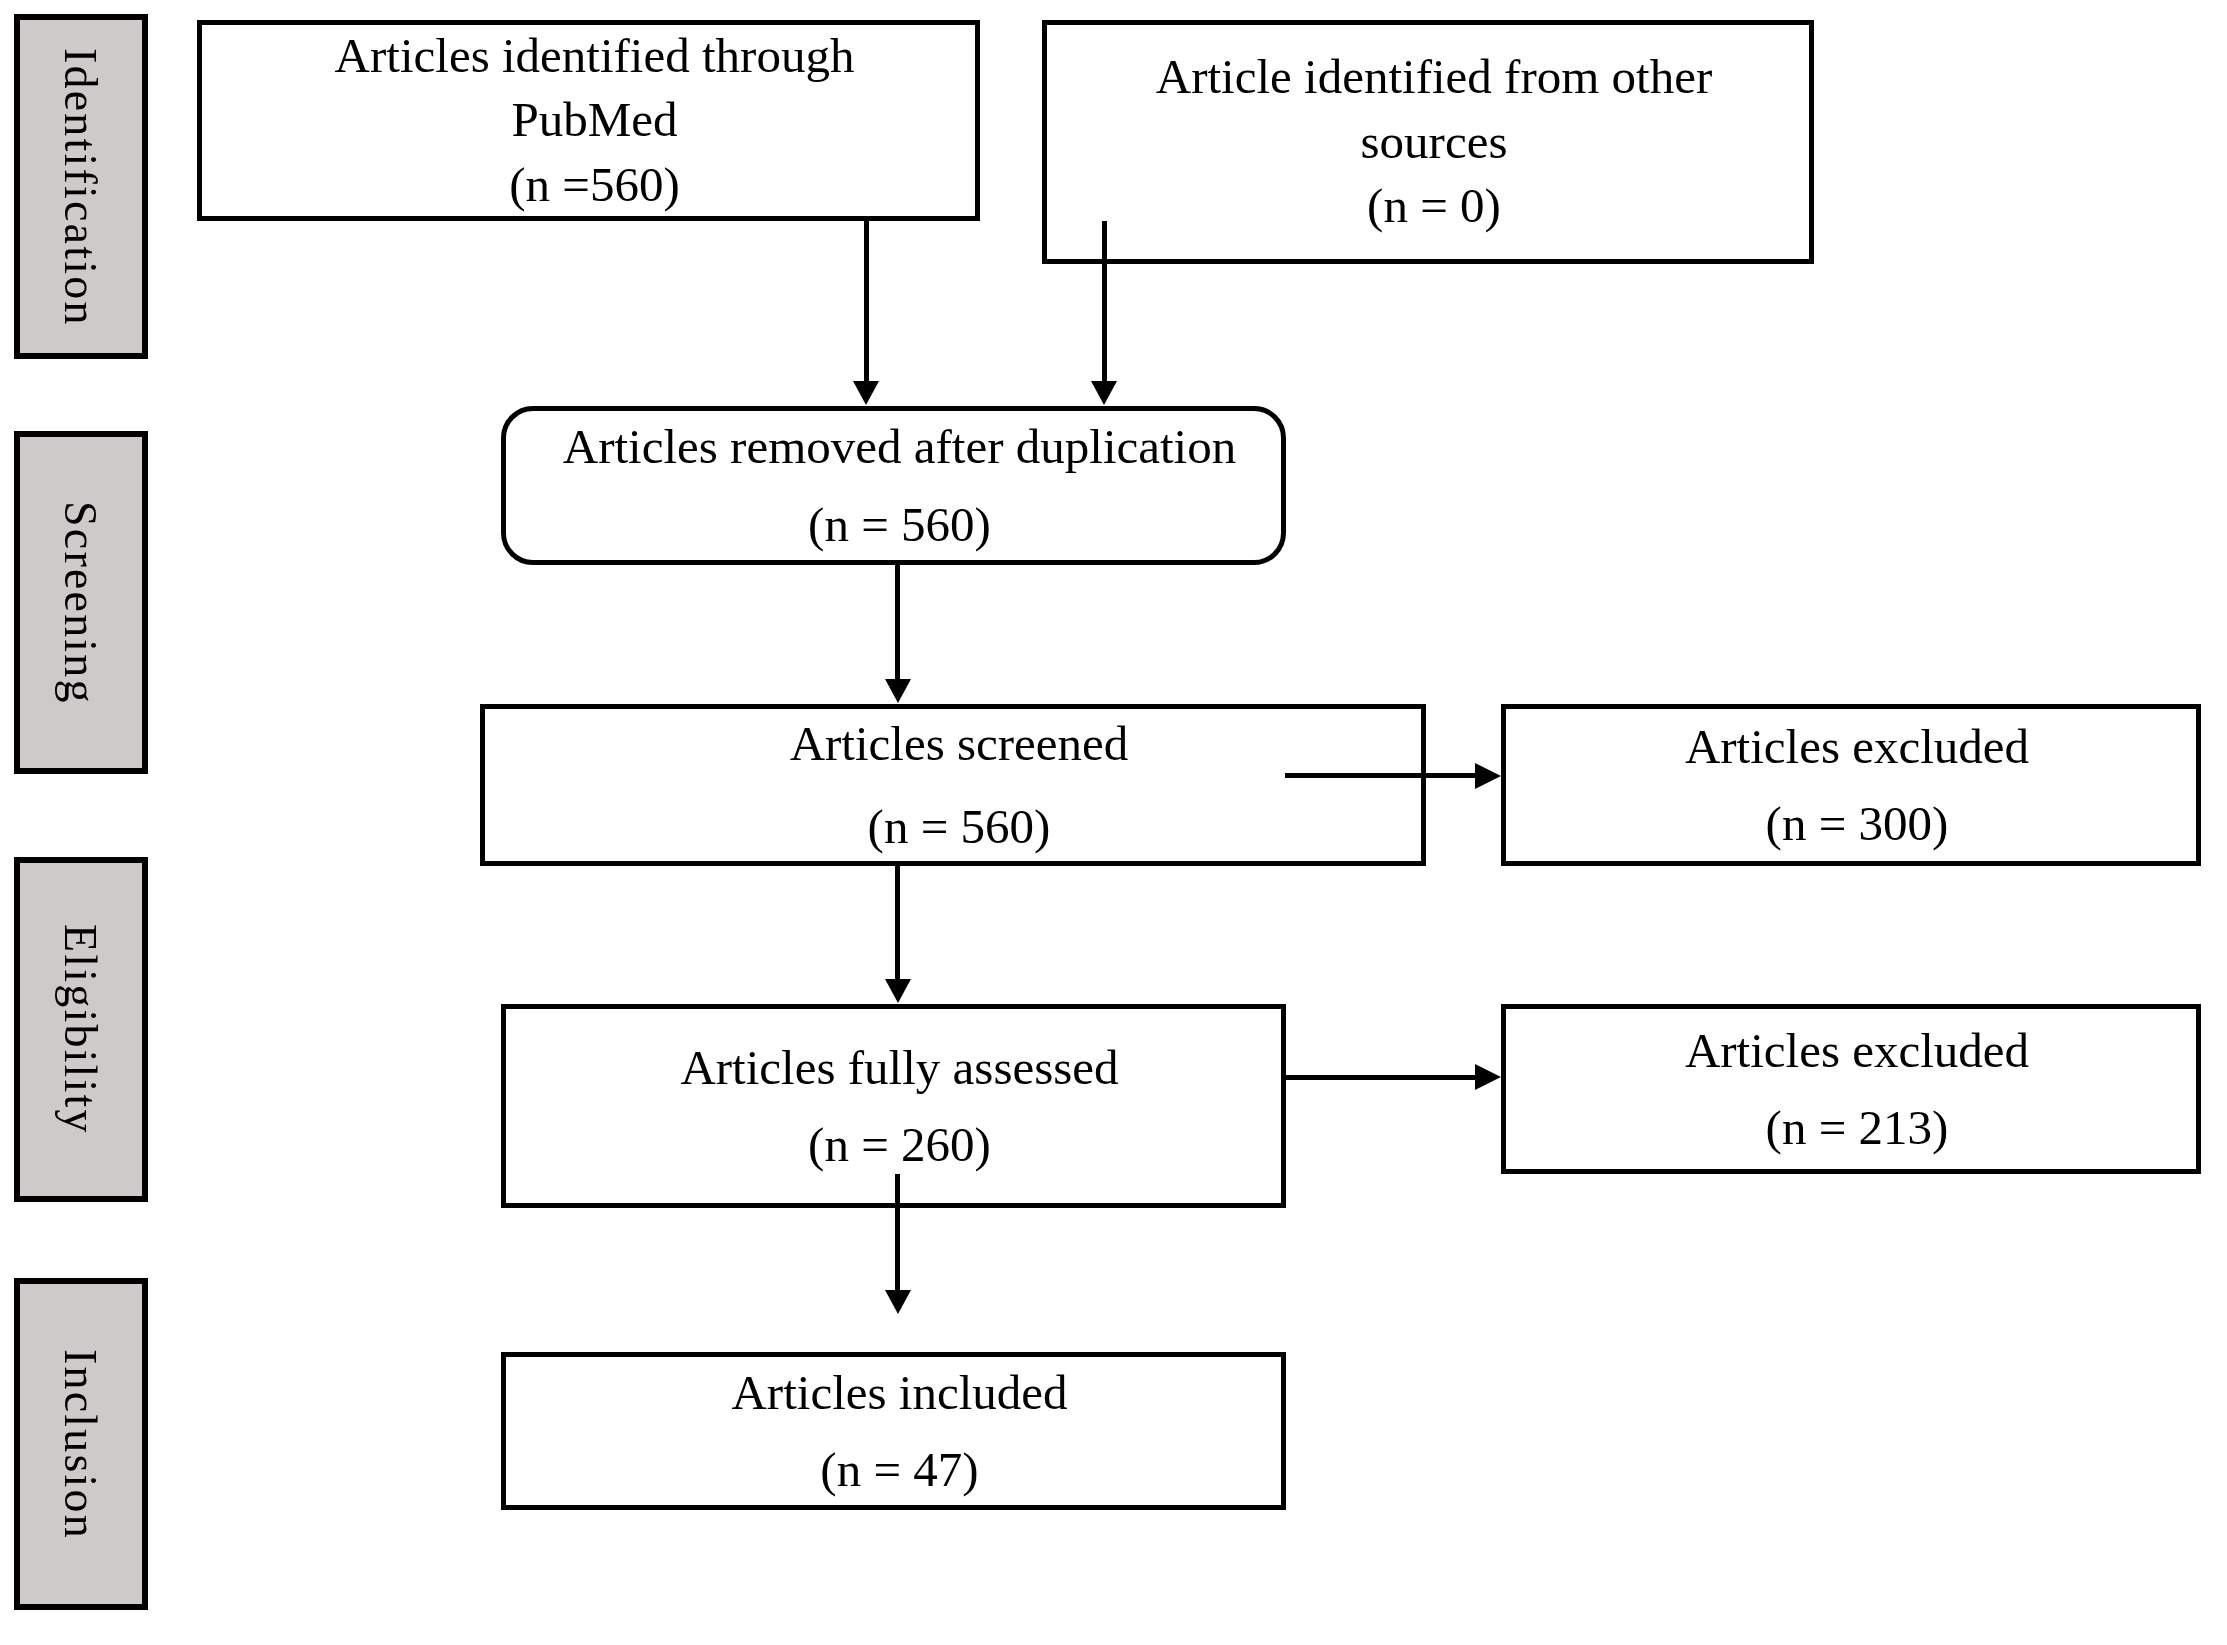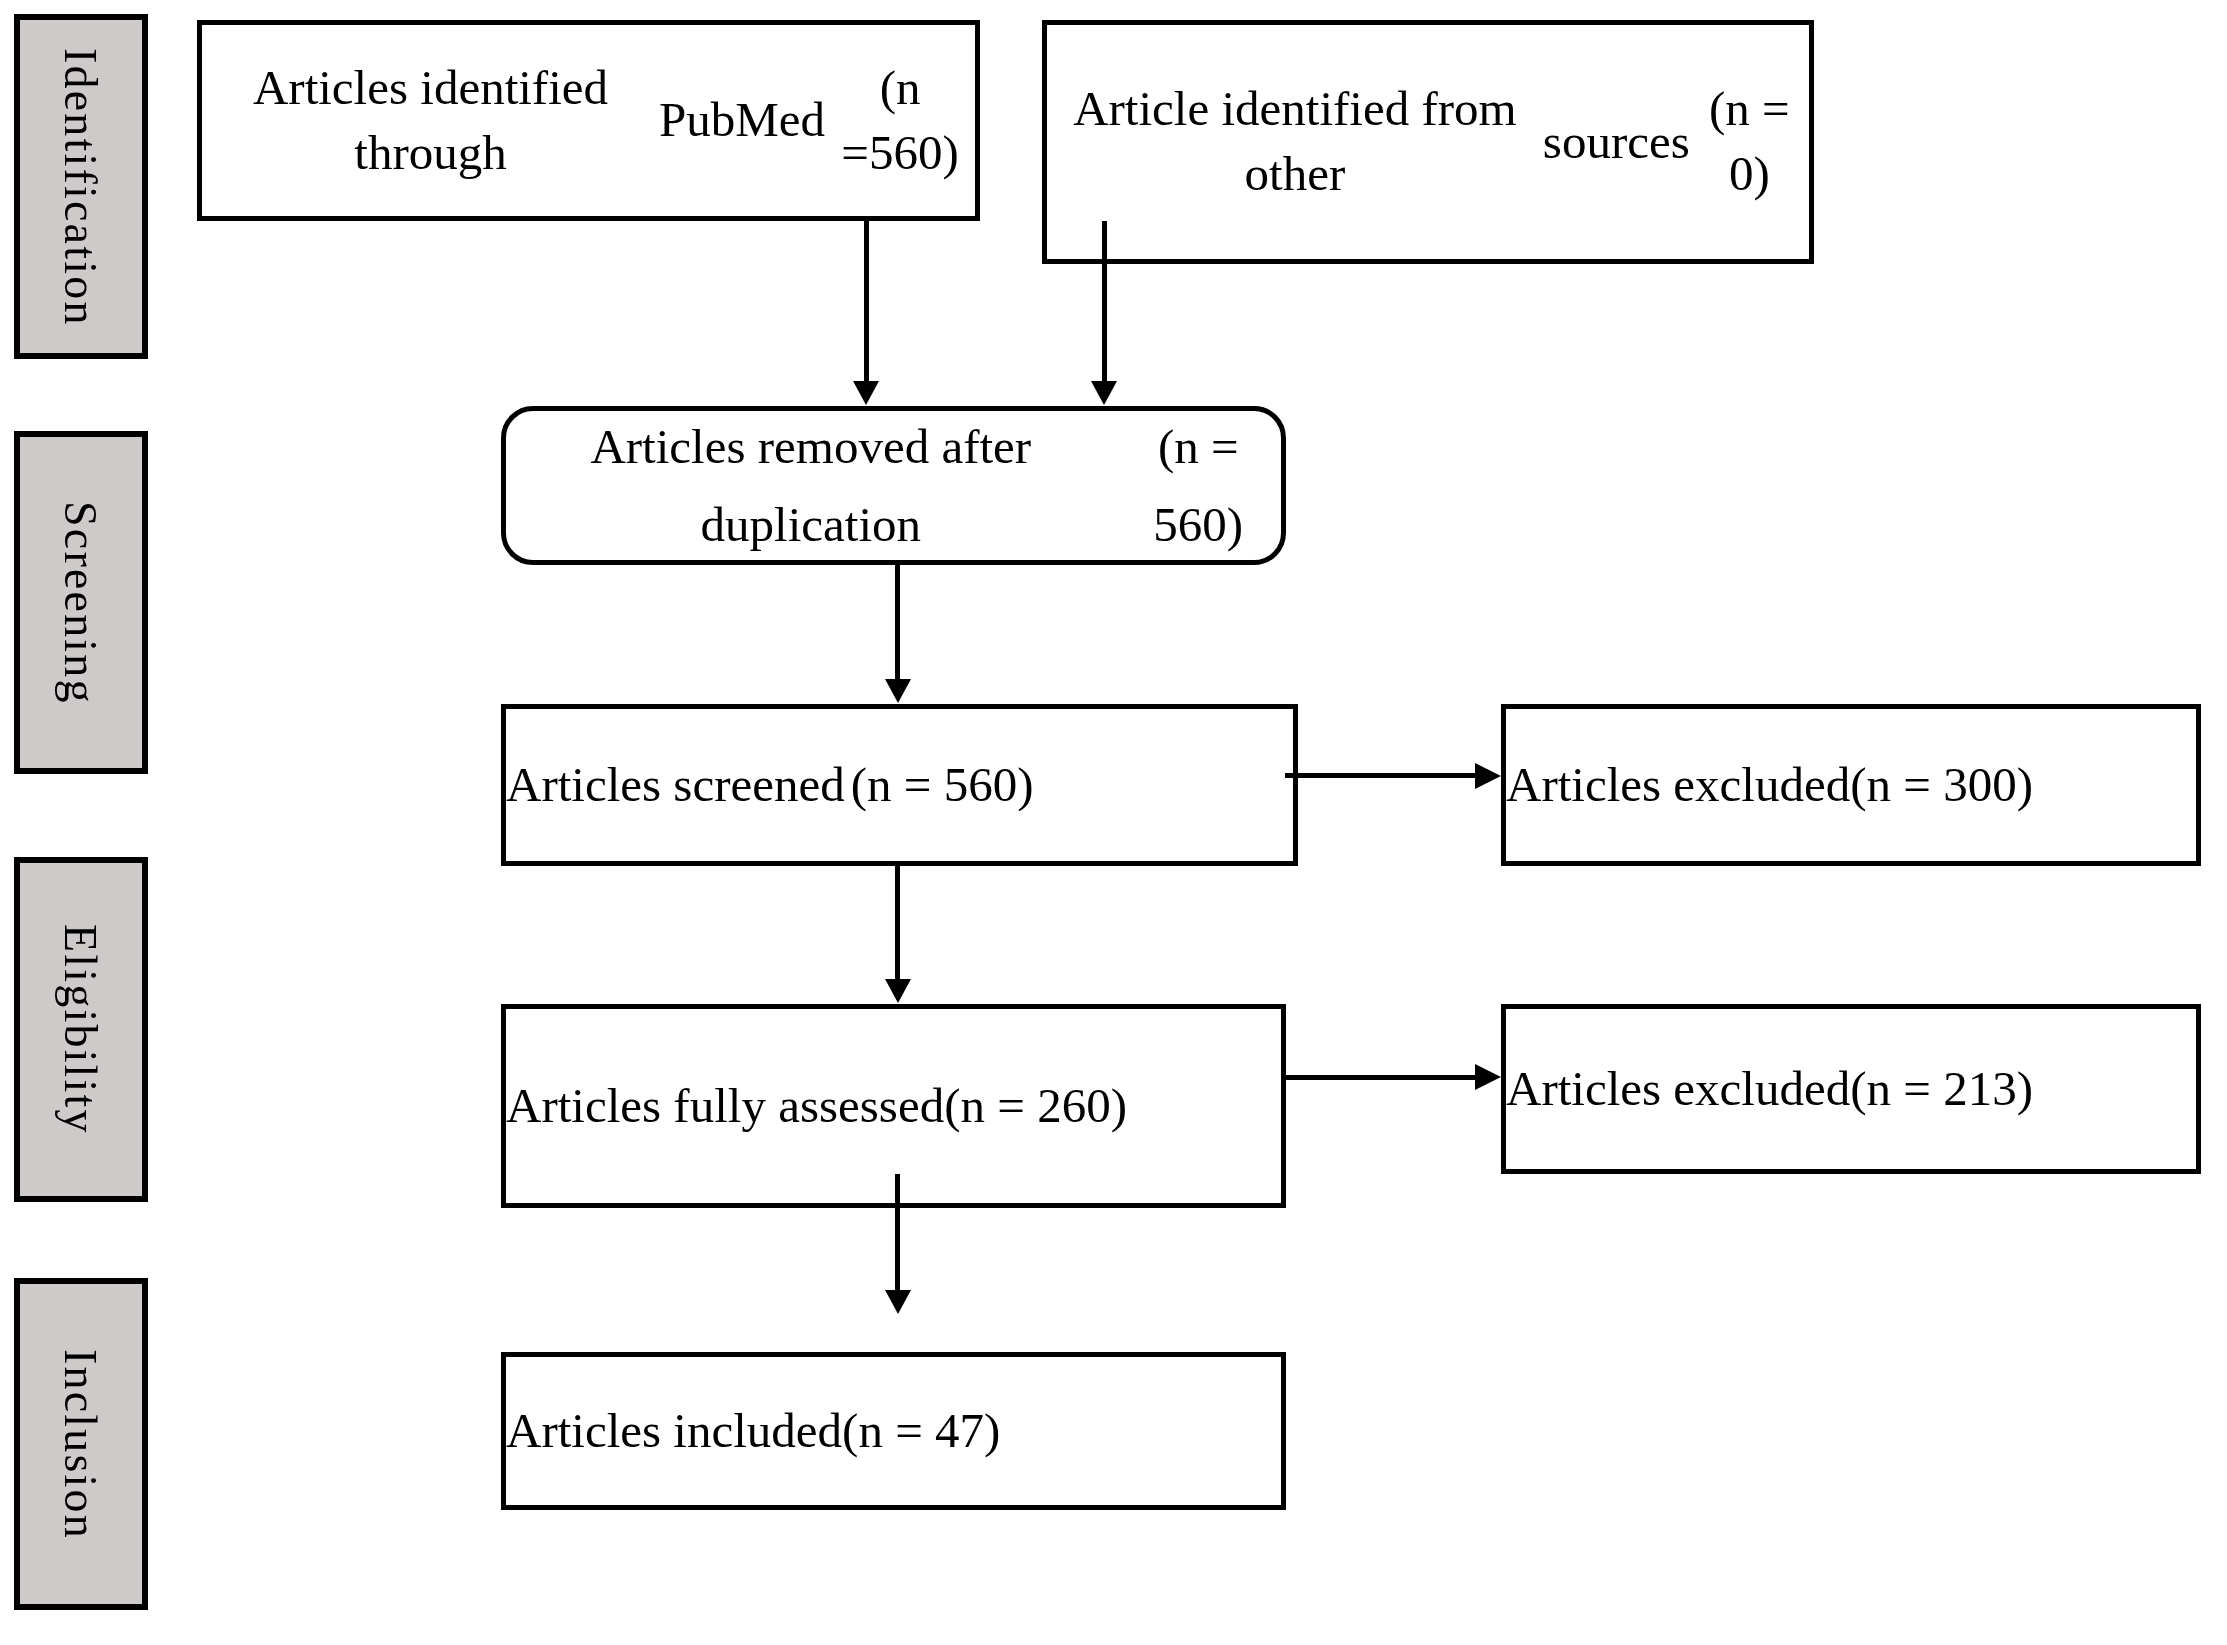--- a/index.html
+++ b/index.html
@@ -23,29 +23,30 @@
   }
   .stage-identification{ top:14.4px;  height:345px; }
   .stage-screening     { top:431px; height:343px; }
   .stage-eligibility   { top:857px;height:345px; }
   .stage-inclusion     { top:1278px;height:332px; }
 
   
   .fbox{
     position:absolute; box-sizing:border-box; background:var(--box-fill);
     border:5px solid var(--ink); text-align:center;
-    display:flex; align-items:center; 
+    display:flex; flex-direction:column; align-items:center; justify-content:center;
     font-size:49px;
+    padding-left:12px;
   }
   .lines3{ line-height:1.32; }
   .lines2{ line-height:1.58; }
   .box-pubmed  { left:197px;  top:20px;   width:783px; height:201px; }
   .box-other   { left:1042px; top:20px;   width:772px; height:244px; }
   .box-dup     { left:501px;  top:406px;  width:785px; height:159px;border-radius:32px; }
-  .box-screened{ left:501px;  top:704px;  width:797px; height:162px;gap:6px; }
+  .box-screened{ left:480px;  top:704px;  width:946px; height:162px;gap:6px; }
   .box-excl1   { left:1501px; top:704px;  width:700px;  height:162px; }
   .box-assessed{ left:501px;  top:1004px; width:785px; height:204px; }
   .box-excl2   { left:1501px; top:1004px; width:700px;  height:170px; }
   .box-included{ left:501px;  top:1352px; width:785px; height:158px; }
 
   
   .vshaft{ position:absolute; width:5px;  background:var(--ink); }
   .hshaft{ position:absolute; height:5px; background:var(--ink); }
   .vhead{
     position:absolute; width:0; height:0;

